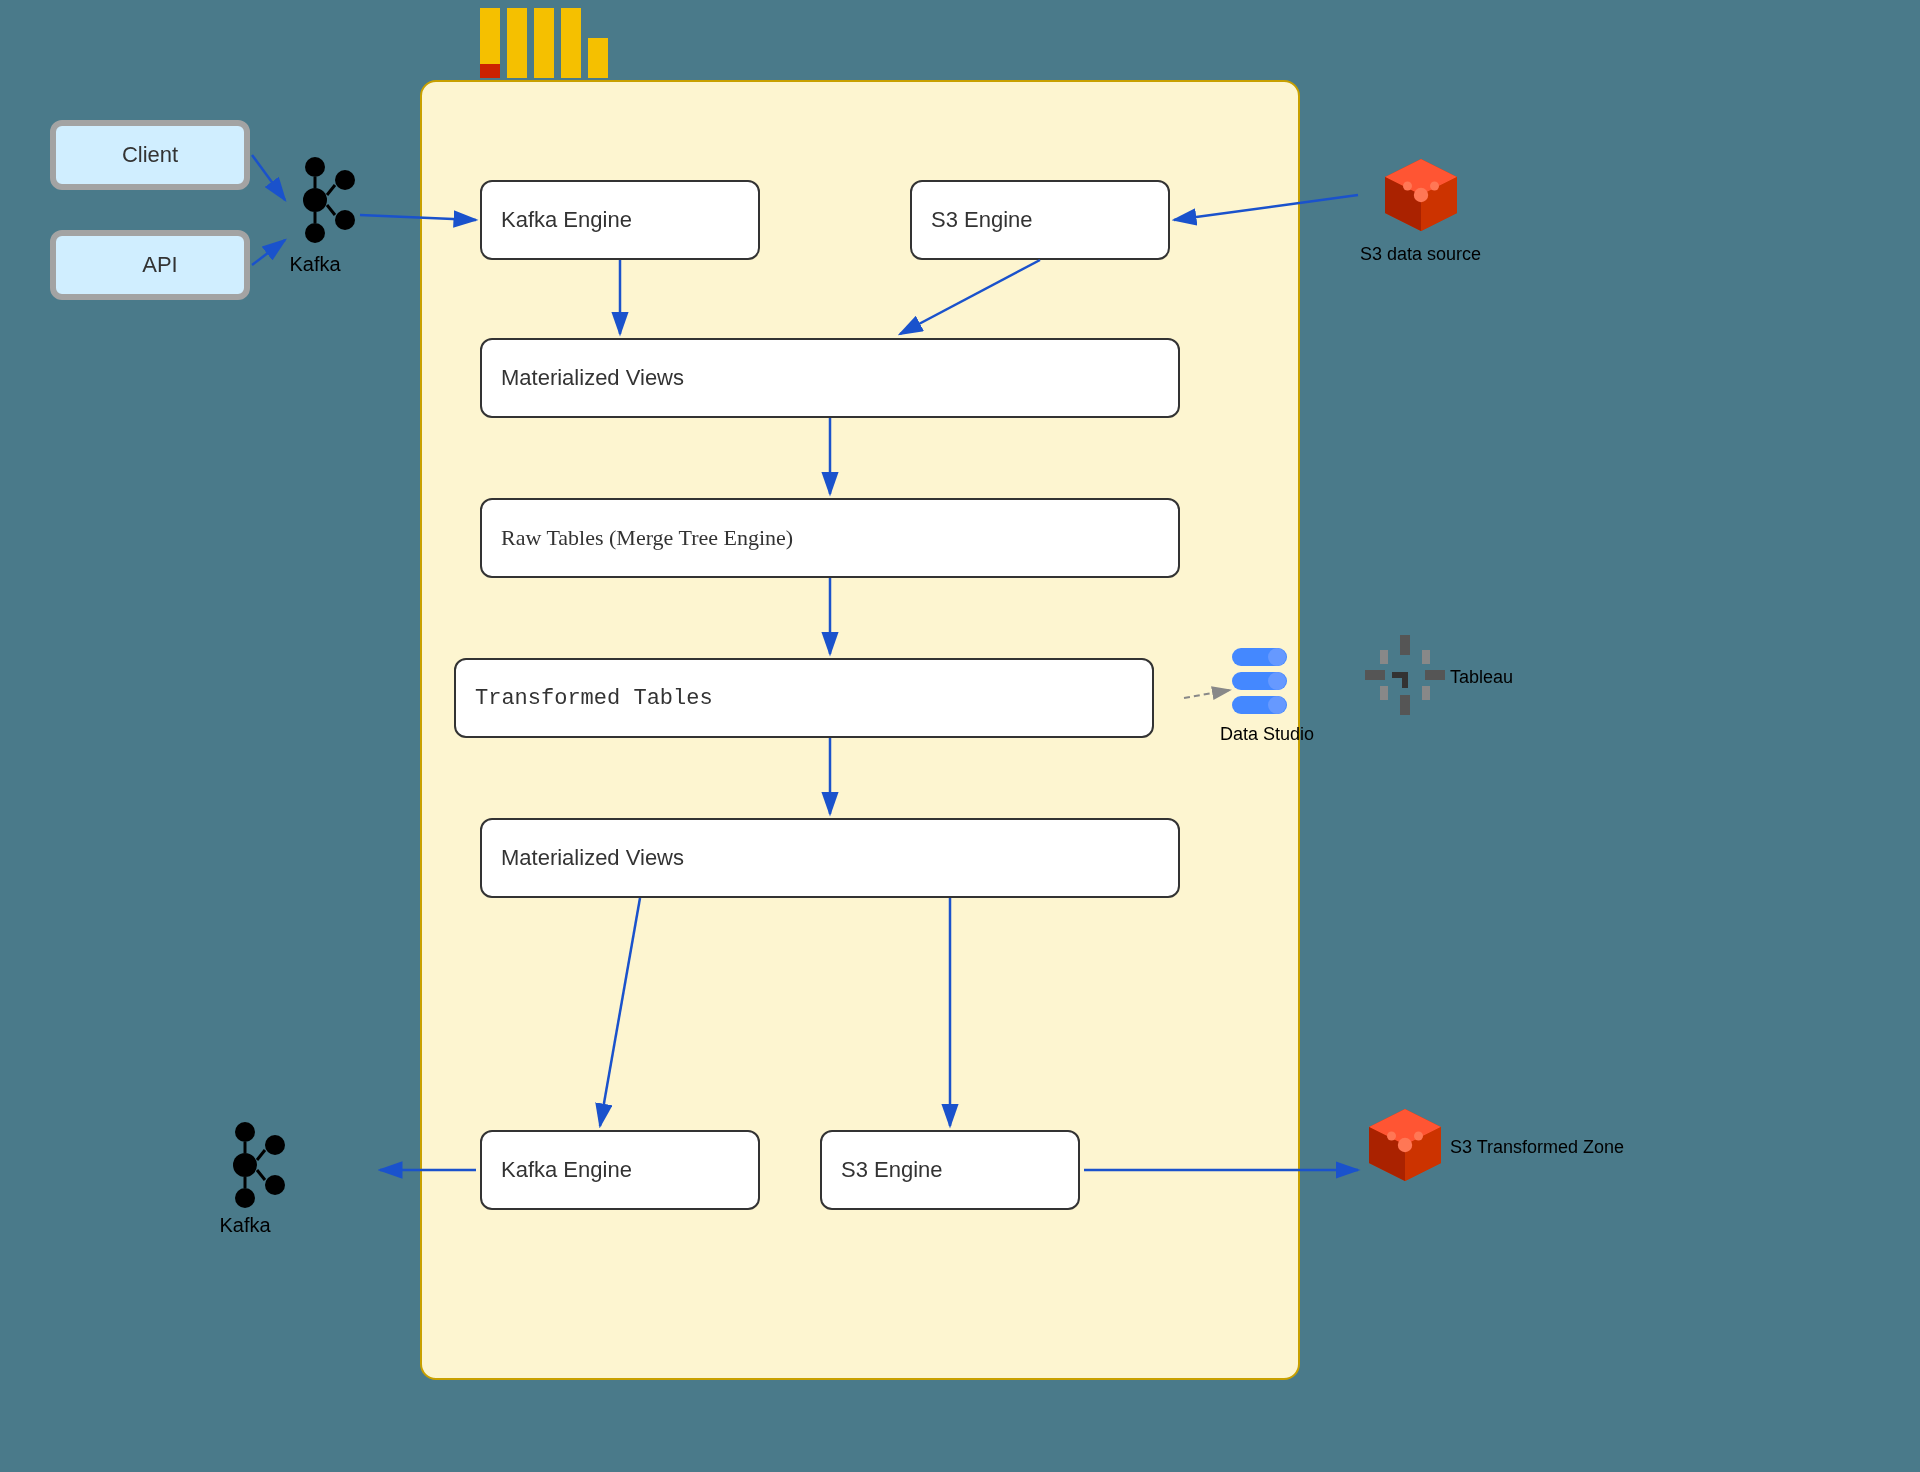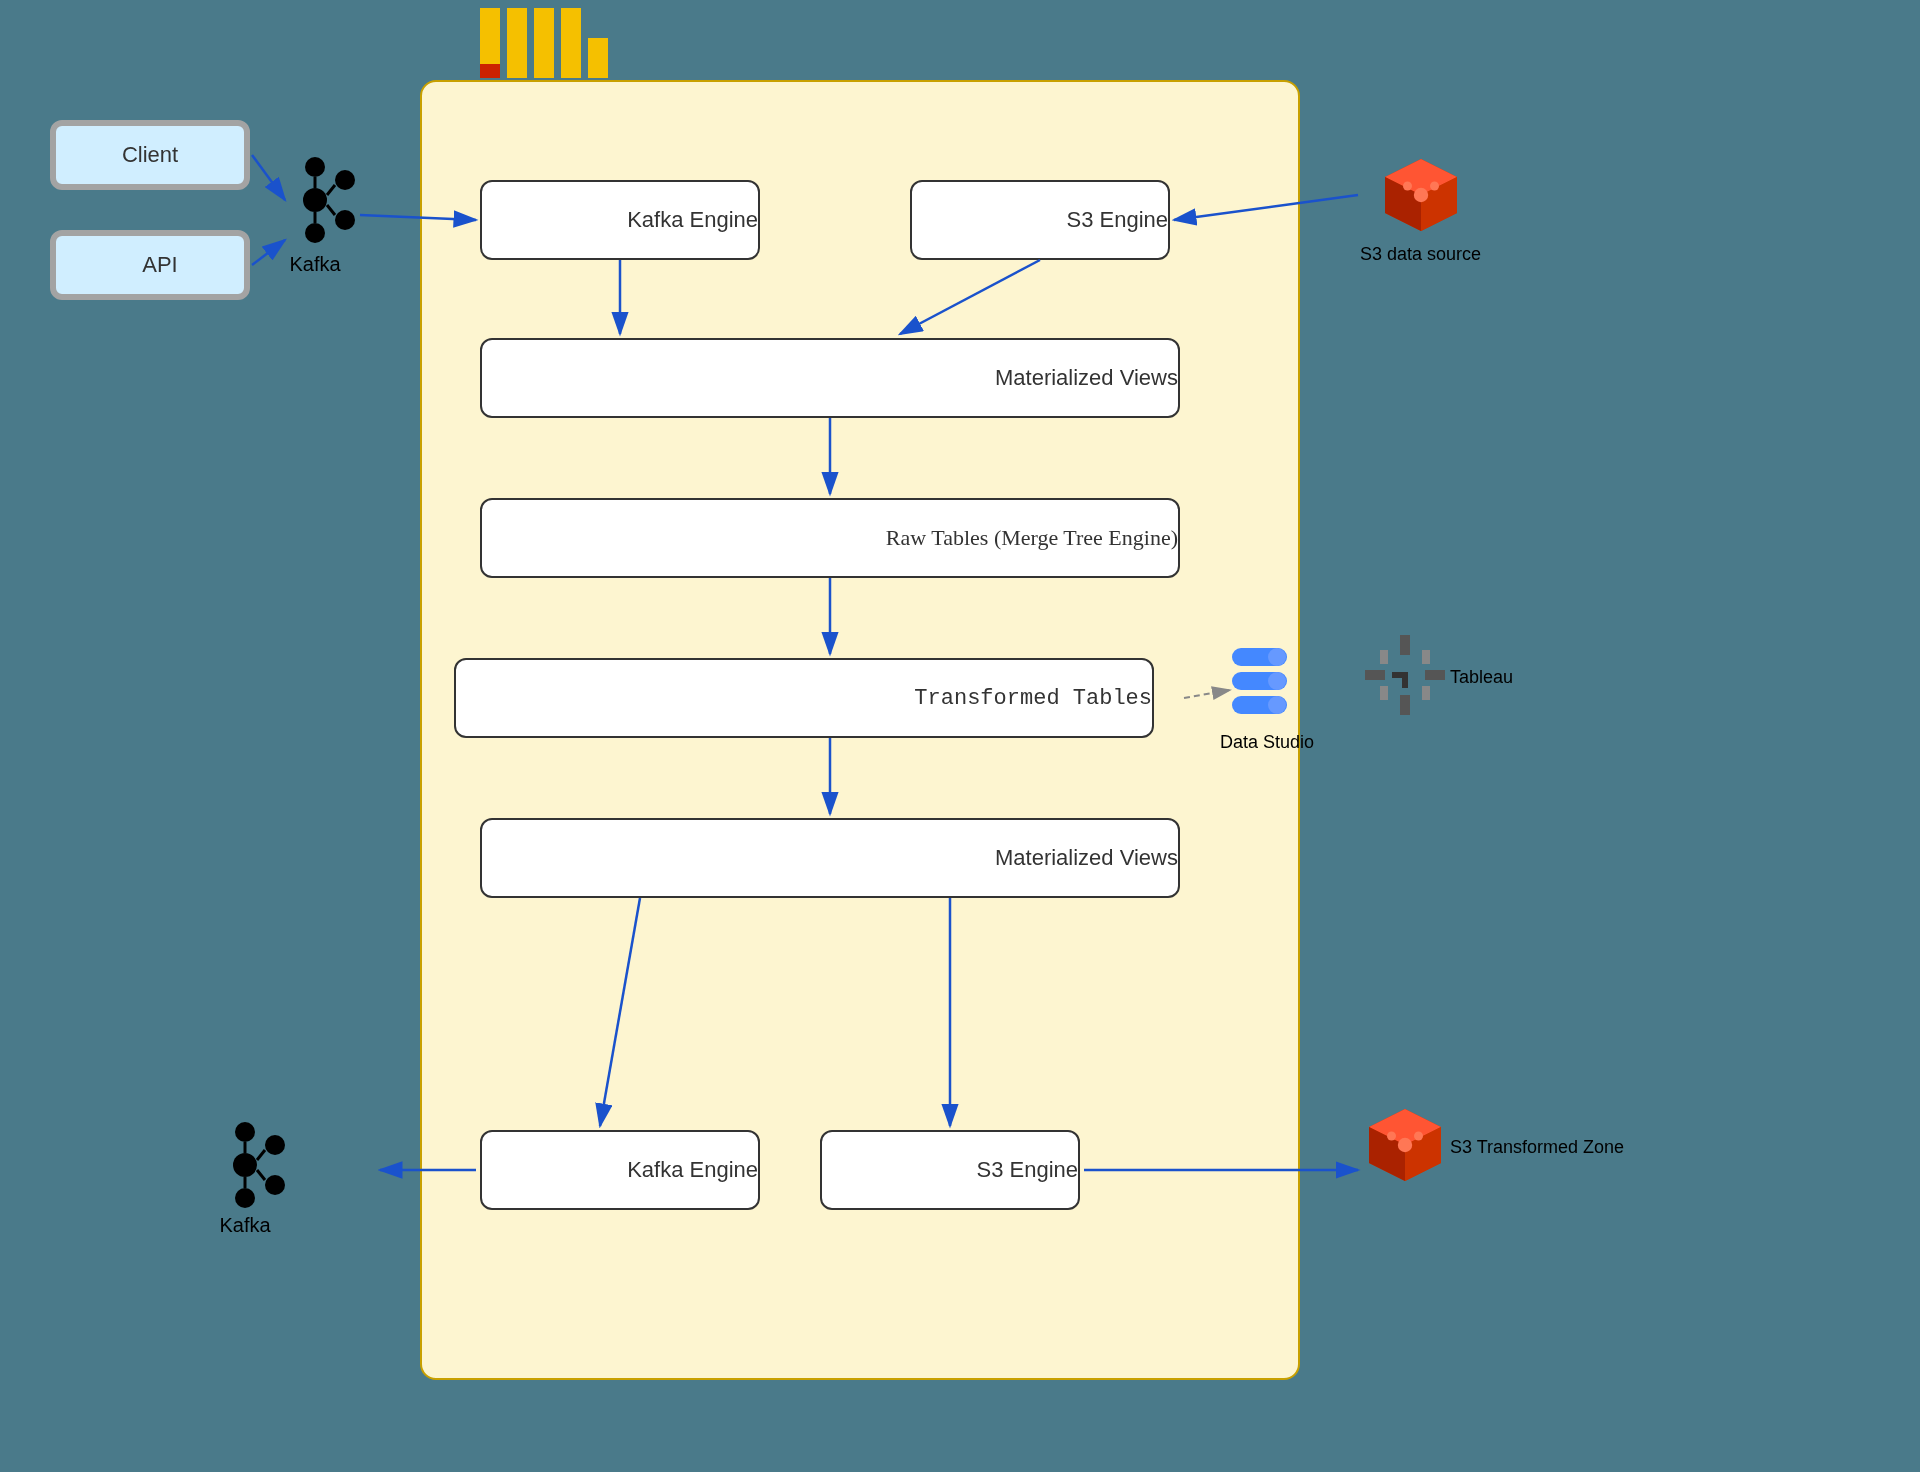--- a/index.html
+++ b/index.html
@@ -32,23 +32,24 @@
     }
 
     
     .node-box {
       position: absolute;
       background: white;
       border: 2px solid #333;
       border-radius: 12px;
       display: flex;
       align-items: center;
-      justify-content: flex-end;
+      justify-content: flex-start;
       font-size: 22px;
       color: #333;
+      padding-left: 19px;
     }
 
     .kafka-engine-top {
       left: 60px;
       top: 100px;
       width: 280px;
       height: 80px;
     }
 
     .s3-engine-top {
@@ -236,21 +237,21 @@
   <div style="position:absolute; left:1220px; top:640px; display:flex; flex-direction:column; align-items:center;">
     <svg width="80" height="80" viewBox="0 0 80 80">
 
       <rect x="5" y="8" width="55" height="18" rx="9" fill="#4488ff"></rect>
       <circle cx="50" cy="17" r="9" fill="#6699ff"></circle>
       <rect x="5" y="32" width="55" height="18" rx="9" fill="#4488ff"></rect>
       <circle cx="50" cy="41" r="9" fill="#6699ff"></circle>
       <rect x="5" y="56" width="55" height="18" rx="9" fill="#4488ff"></rect>
       <circle cx="50" cy="65" r="9" fill="#6699ff"></circle>
     </svg>
-    <div style="text-align:center; font-size:18px; margin-top:12px;">Data Studio</div>
+    <div style="text-align:center; font-size:18px; margin-top:4px;">Data Studio</div>
   </div>
 
   <div style="position:absolute; left:1360px; top:630px; display:flex; flex-direction:row; align-items:center;">
     <svg width="90" height="90" viewBox="0 0 90 90">
 
       <rect x="40" y="5" width="10" height="20" fill="#555"></rect>
       <rect x="40" y="65" width="10" height="20" fill="#555"></rect>
       <rect x="5" y="40" width="20" height="10" fill="#555"></rect>
       <rect x="65" y="40" width="20" height="10" fill="#555"></rect>
       <rect x="20" y="20" width="8" height="14" fill="#888"></rect>

